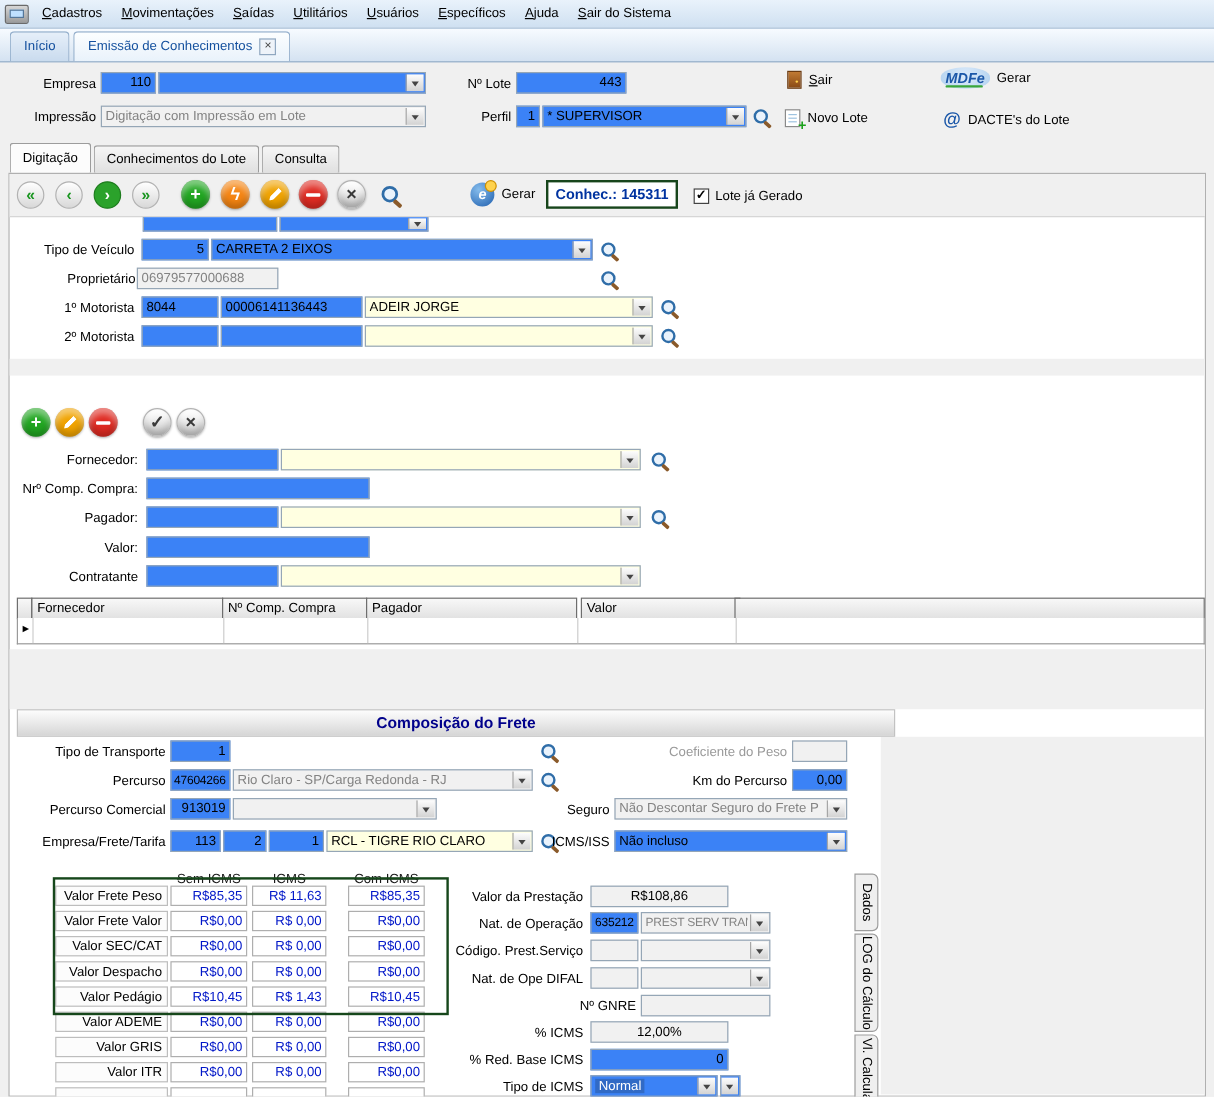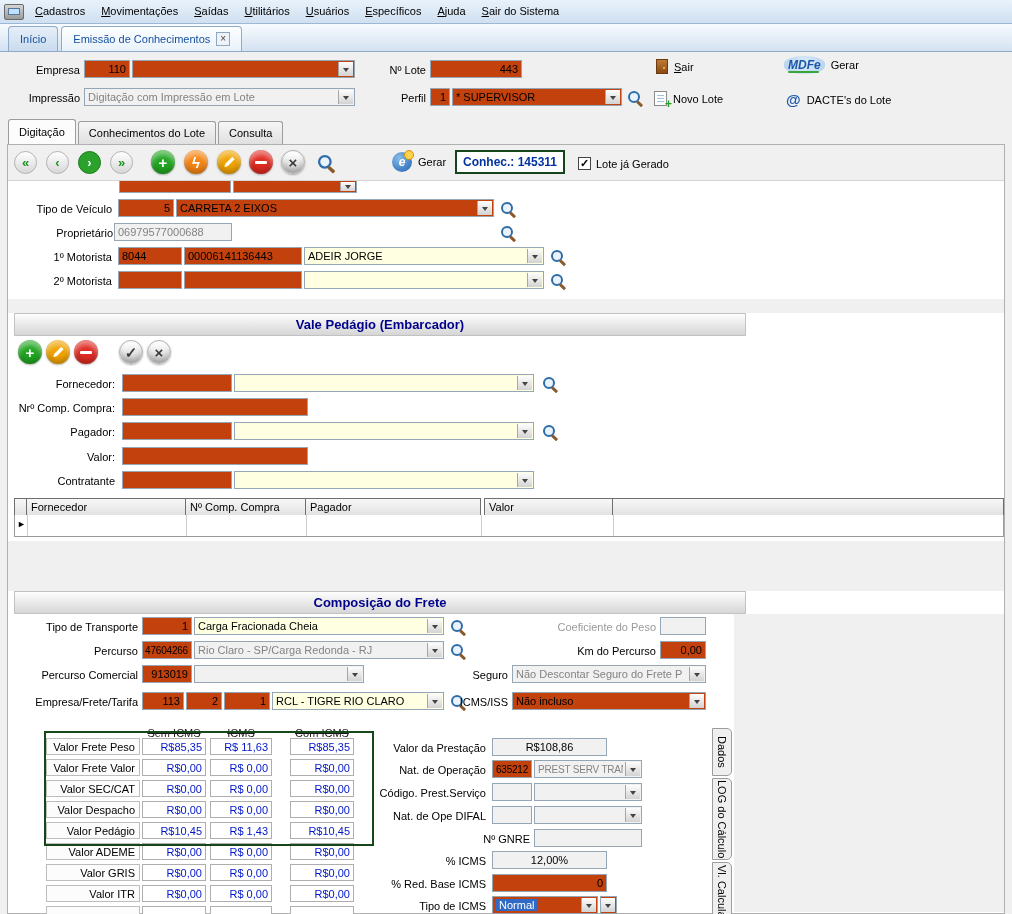--- a/index.html
+++ b/index.html
@@ -1,21 +1,21 @@
 <!DOCTYPE html>
 <html><head>
 <meta charset="utf-8">
 <style>
 *{box-sizing:border-box;margin:0;padding:0}
 body{width:1012px;height:914px;font-family:"Liberation Sans",sans-serif;font-size:11px;color:#000;background:#f0f0f0}
 #app{position:relative;width:1012px;height:914px;overflow:hidden;background:#f0f0f0}
 .abs{position:absolute}
 .lbl{position:absolute;height:18px;display:flex;align-items:center;justify-content:flex-end;white-space:nowrap}
 .lbl.lft{justify-content:flex-start}
-.fld{position:absolute;height:18px;background:#c2410c;border:1px solid #95a6b6;display:flex;align-items:center;padding:0 3px;white-space:nowrap;overflow:hidden;font-size:11px}
+.fld{position:absolute;height:18px;background:#3b82f6;border:1px solid #95a6b6;display:flex;align-items:center;padding:0 3px;white-space:nowrap;overflow:hidden;font-size:11px}
 .fld.r{justify-content:flex-end}
 .fld.c{justify-content:center}
 .fld.dis{background:#f1f1f1;color:#838383}
 .fld.ro{background:#f1f1f1;color:#000}
 .fld.yel{background:#ffffe1}
 .combo{padding-right:18px}
 .val{display:block;width:100%;overflow:hidden;white-space:nowrap}
 .arrow{position:absolute;right:1px;top:1px;bottom:1px;width:15px;background:linear-gradient(#fdfdfd,#d3d3d3);border-left:1px solid #a6a6a6;display:flex;align-items:center;justify-content:center}
 .arrow::after{content:"";width:0;height:0;border:3.5px solid transparent;border-top:4.5px solid #444;position:relative;top:2px}
 .mag{position:absolute;width:16px;height:16px;cursor:pointer}
@@ -197,21 +197,20 @@
 
   <div class="lbl" style="left:2px;top:272px;width:110px">2º Motorista</div>
   <div class="fld" style="left:118px;top:271px;width:64px"></div>
   <div class="fld" style="left:184px;top:271px;width:118px"></div>
   <div class="fld combo yel" style="left:304px;top:271px;width:240px">
     <span class="val"></span>
     <span class="arrow"></span>
   </div>
   <div class="mag" style="left:550px;top:273px"></div>
 
-  <div class="secbar" style="left:14px;top:313px;width:732px">Vale Pedágio (Embarcador)</div>
   <div class="cbtn g" style="left:18px;top:340px">+</div>
   <div class="cbtn y" style="left:46px;top:340px">
       <span class="pencil"></span>
     </div>
   <div class="cbtn r" style="left:74px;top:340px">
       <span class="hbar"></span>
     </div>
   <div class="cbtn gr" style="left:119px;top:340px">✓</div>
   <div class="cbtn gr" style="left:147px;top:340px">×</div>
 
@@ -256,24 +255,20 @@
     <span class="vline" style="left:171px"></span>
     <span class="vline" style="left:291px"></span>
     <span class="vline" style="left:466px"></span>
     <span class="vline" style="left:598px"></span>
   </div>
 
   <div class="secbar" style="left:14px;top:591px;width:732px">Composição do Frete</div>
 
   <div class="lbl" style="left:2px;top:618px;width:136px">Tipo de Transporte</div>
   <div class="fld r" style="left:142px;top:617px;width:50px">1</div>
-  <div class="fld combo yel" style="left:194px;top:617px;width:250px">
-    <span class="val">Carga Fracionada Cheia</span>
-    <span class="arrow"></span>
-  </div>
   <div class="mag" style="left:450px;top:619px"></div>
   <div class="lbl" style="left:530px;top:618px;width:126px;color:#9a9a9a">Coeficiente do Peso</div>
   <div class="fld dis" style="left:660px;top:617px;width:46px"></div>
 
   <div class="lbl" style="left:2px;top:642px;width:136px">Percurso</div>
   <div class="fld r tight" style="left:142px;top:641px;width:50px">47604266</div>
   <div class="fld combo dis" style="left:194px;top:641px;width:250px">
     <span class="val">Rio Claro - SP/Carga Redonda - RJ</span>
     <span class="arrow"></span>
   </div>

